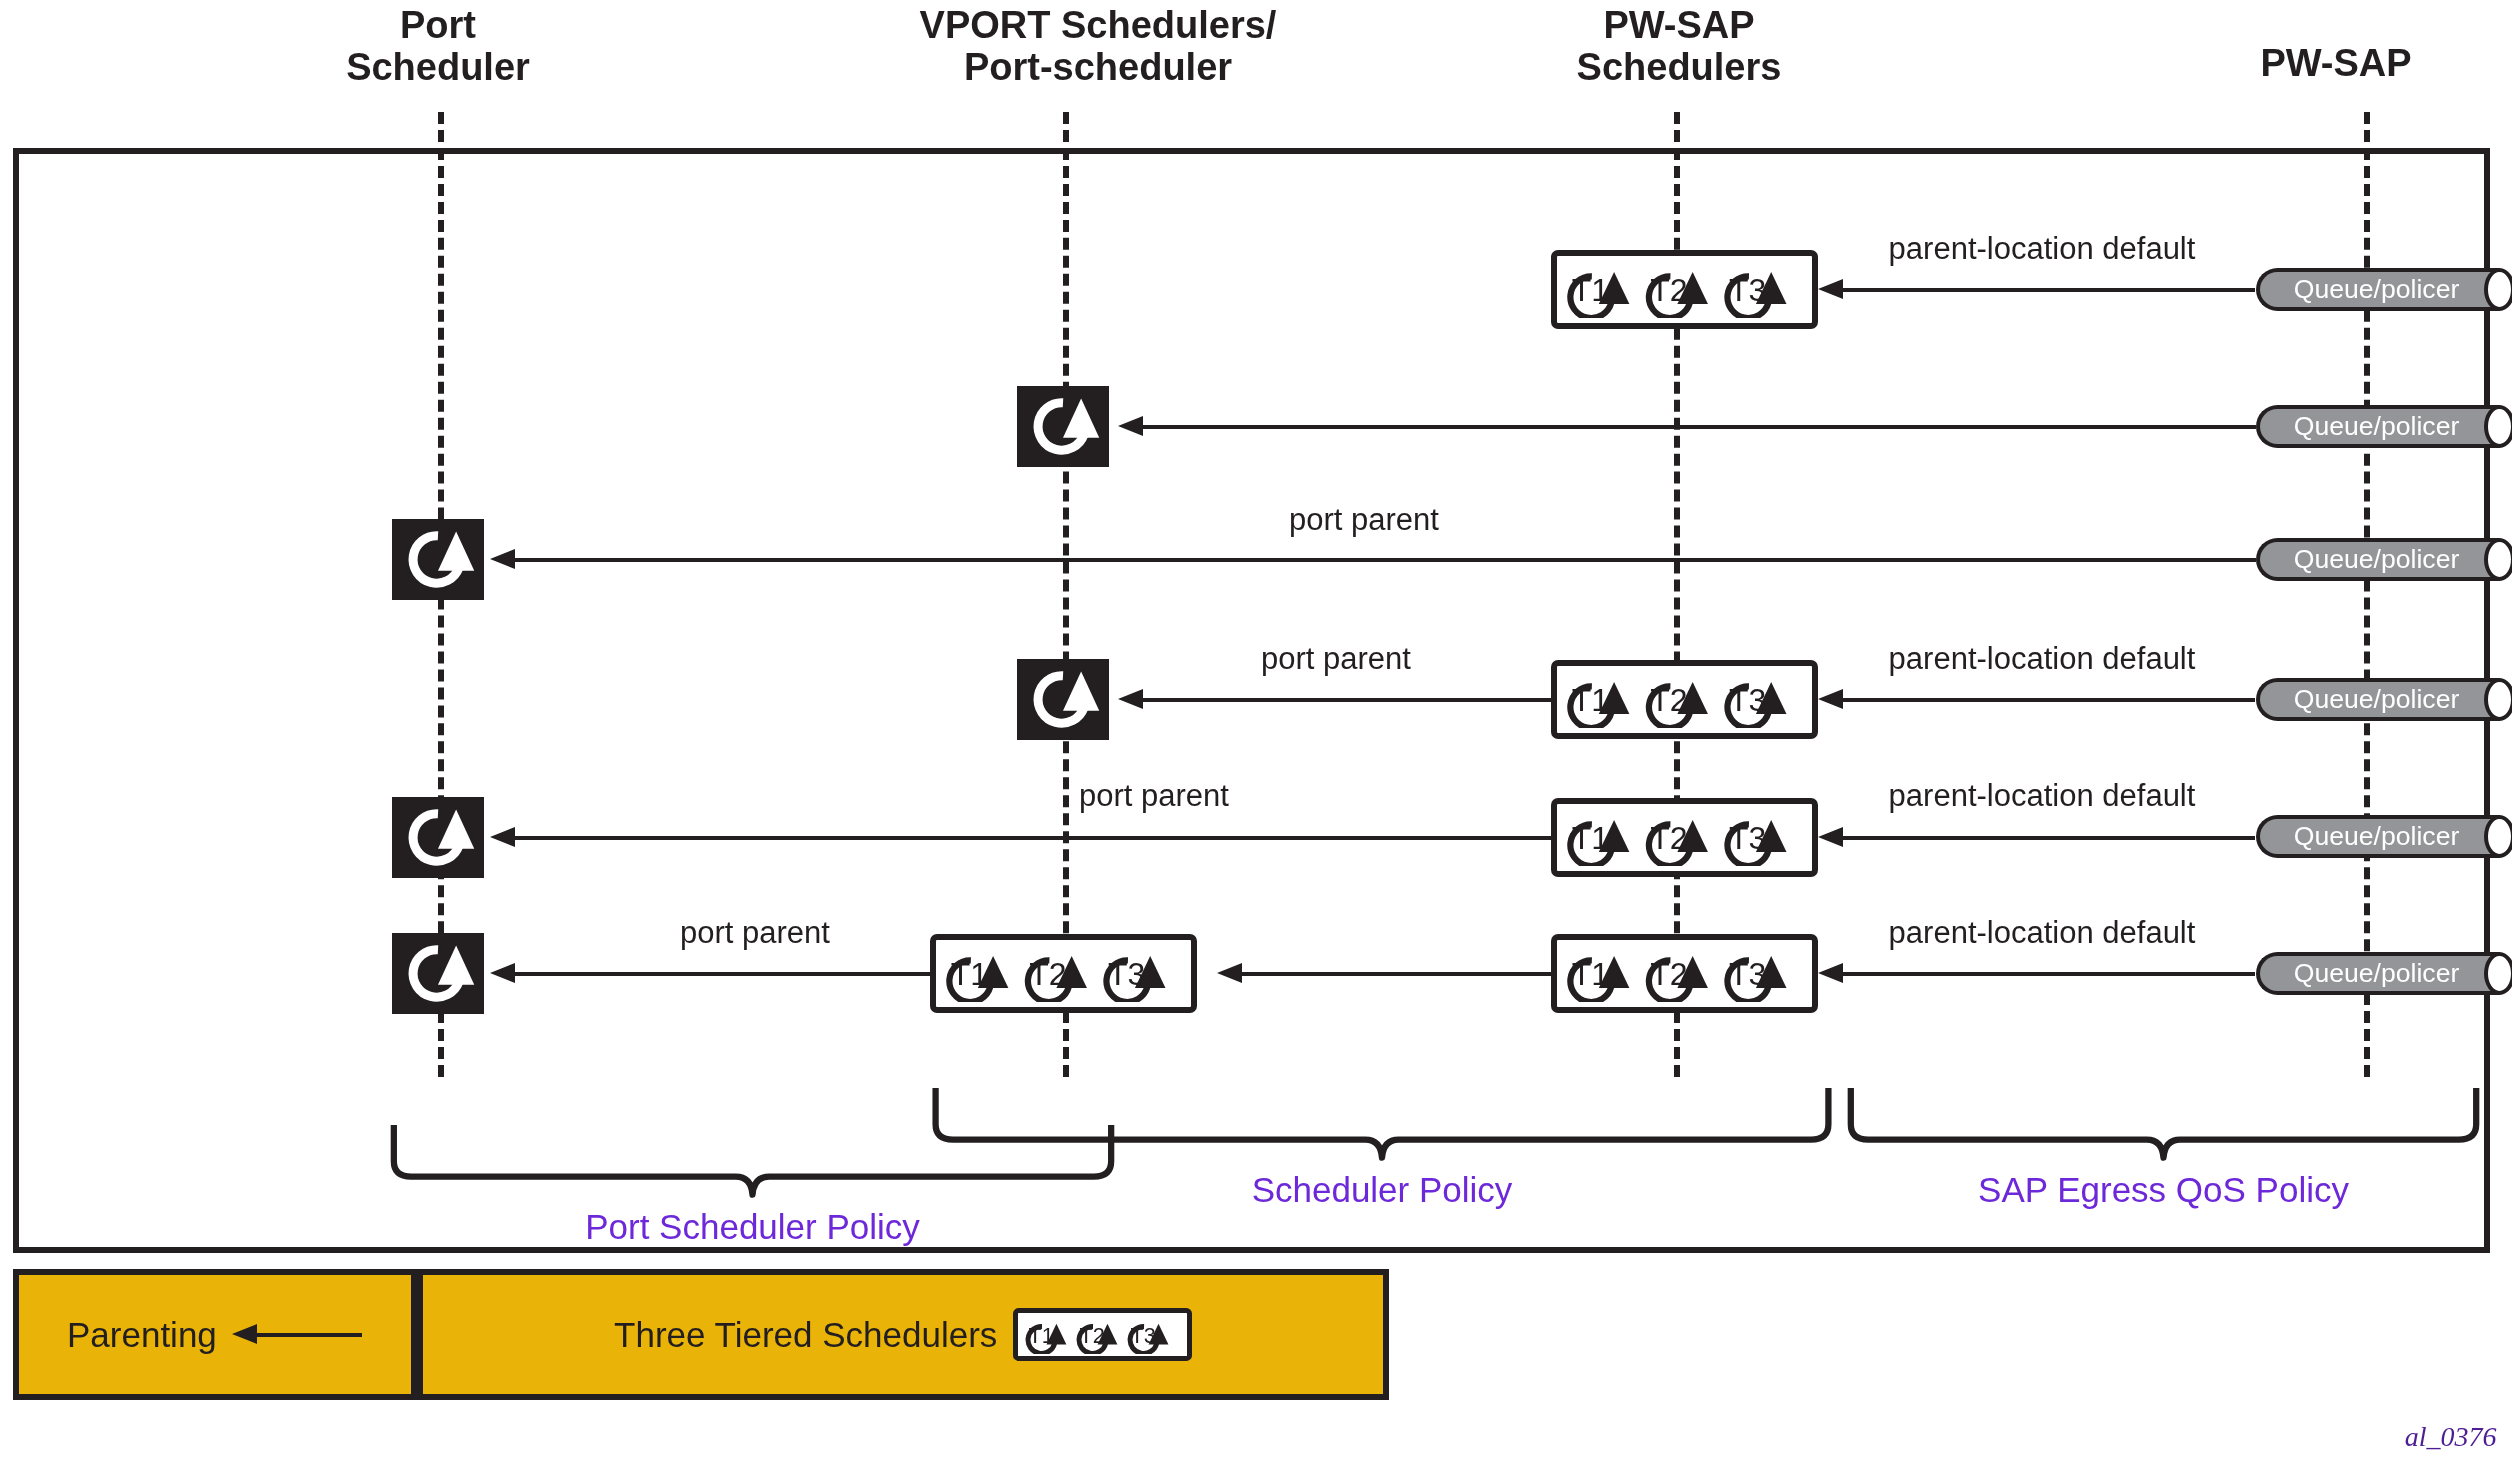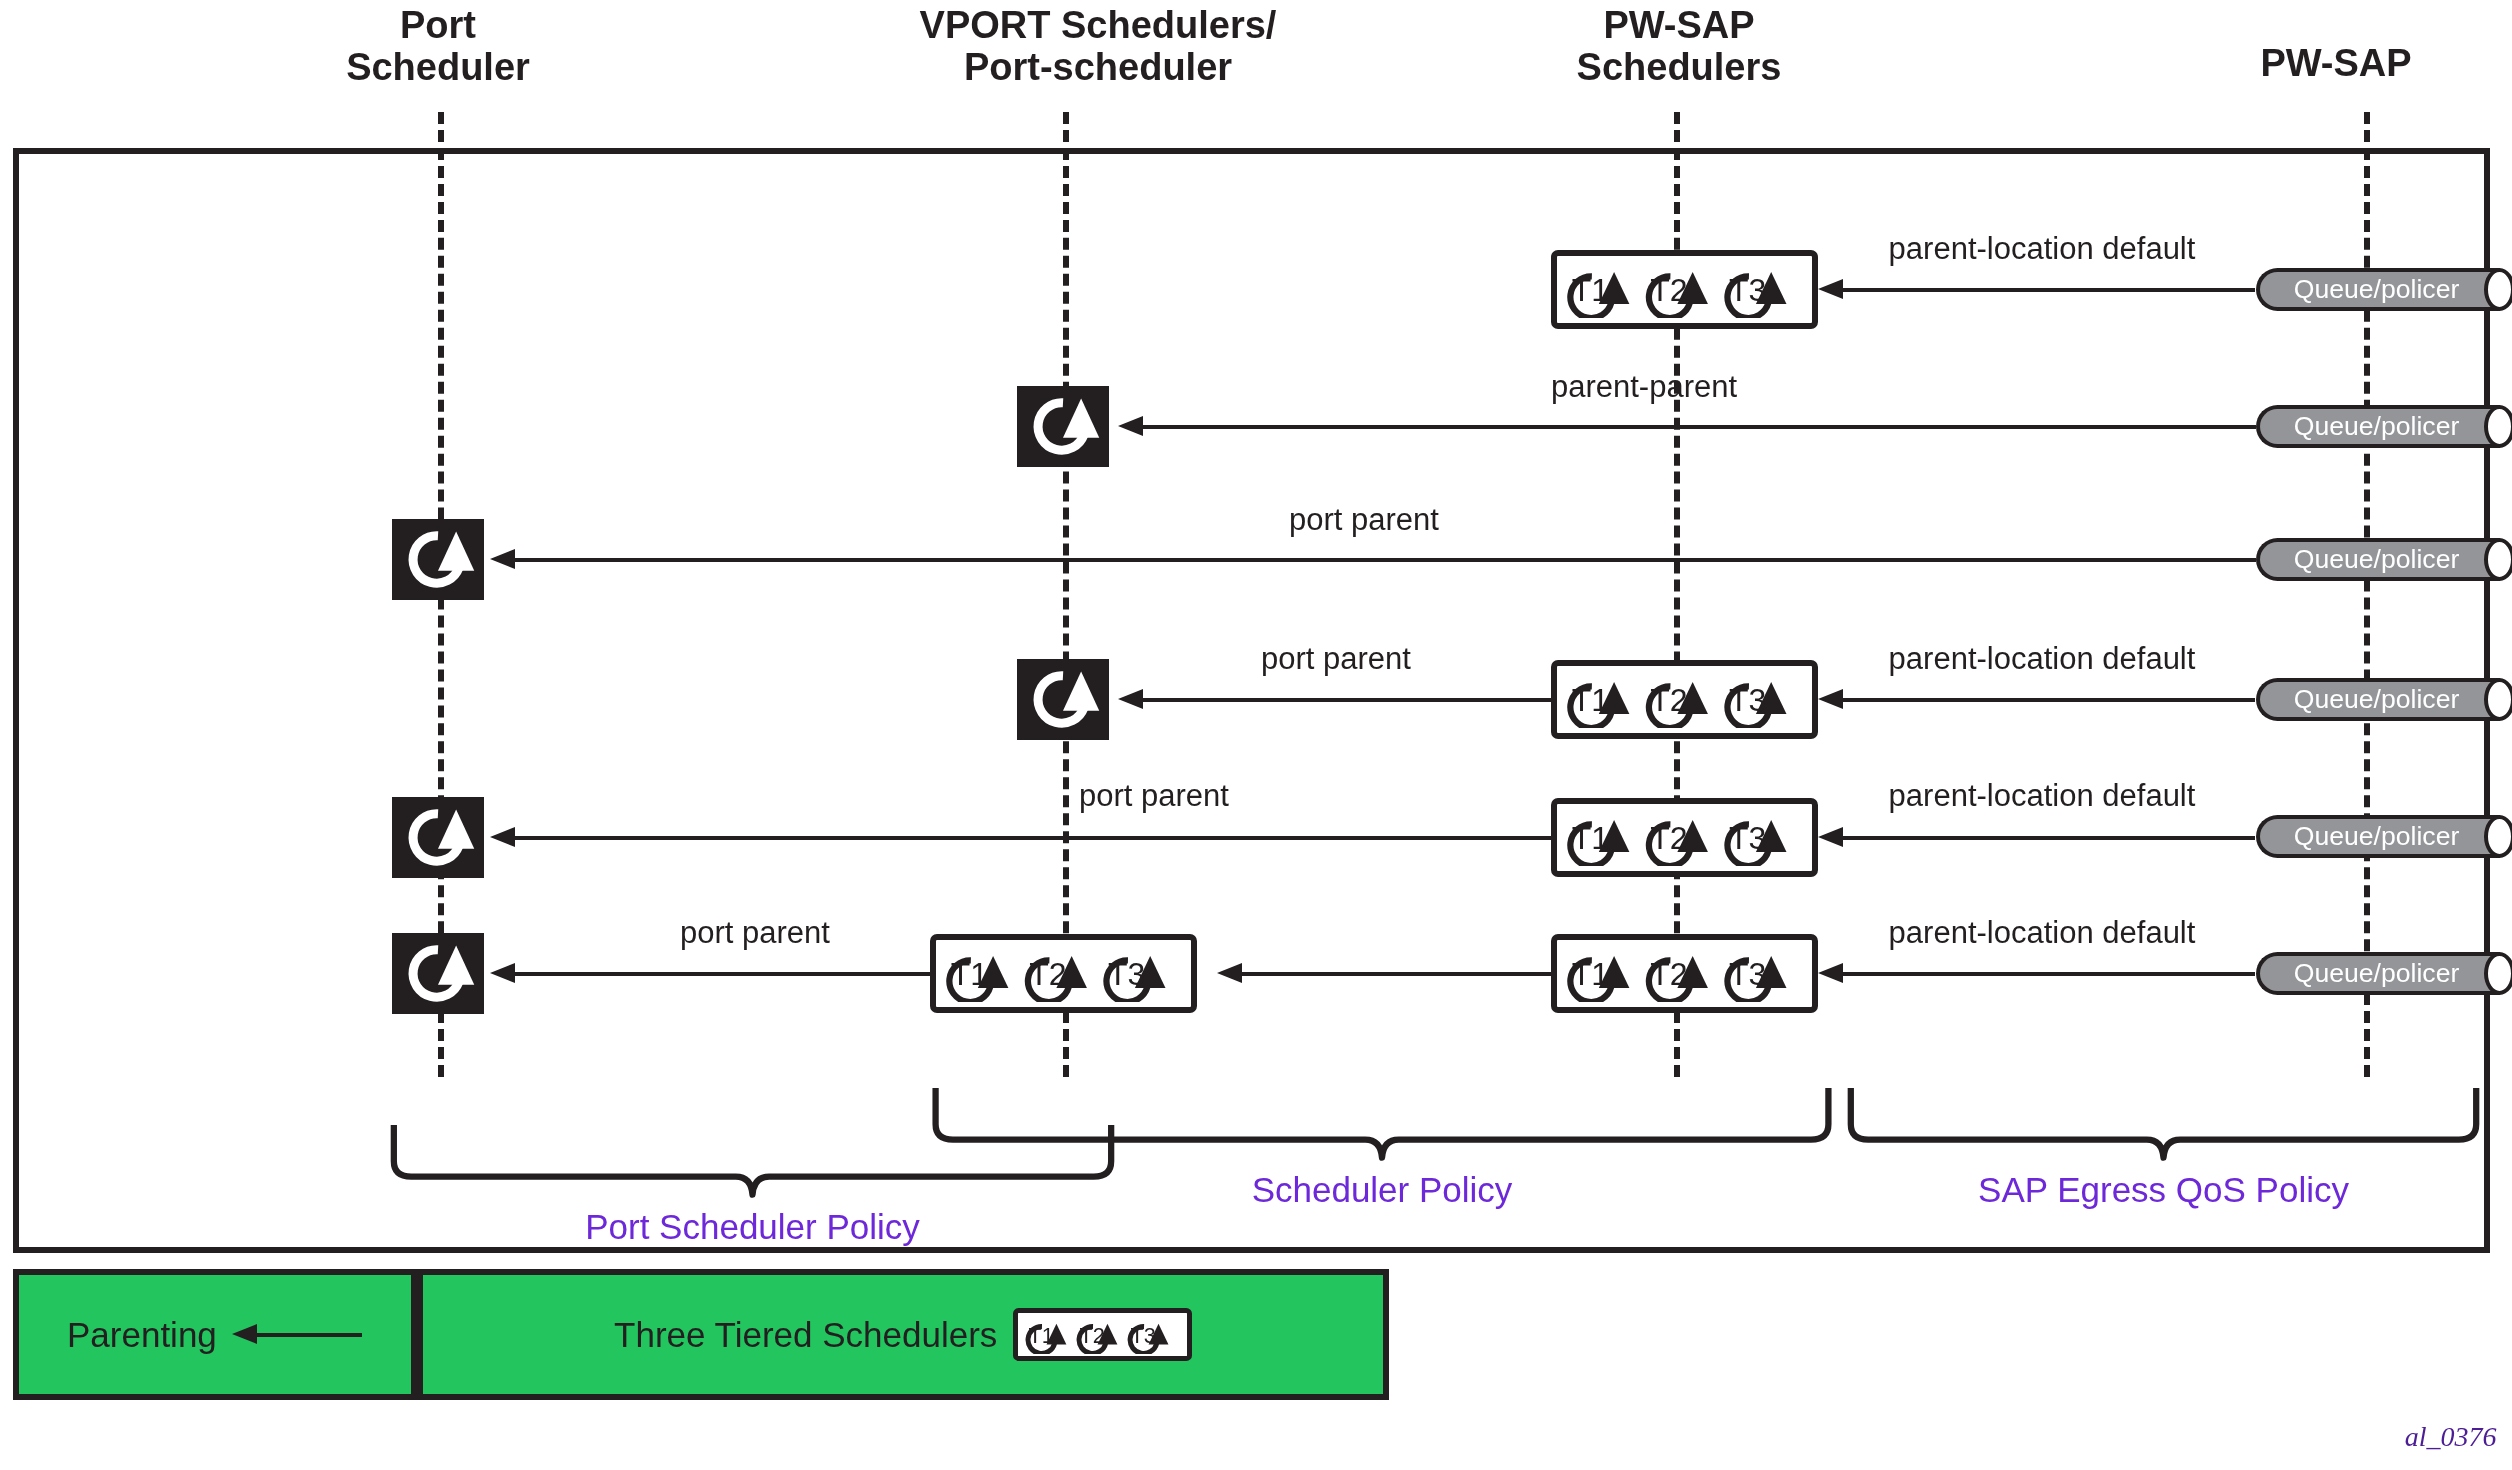--- a/index.html
+++ b/index.html
@@ -56,21 +56,21 @@
 
   
   .brace{position:absolute;}
   .brace svg{display:block;}
   .policylbl{position:absolute;font-size:35px;line-height:41px;
              color:#6d28d9;text-align:center;white-space:nowrap;}
 
   
   .legend{position:absolute;left:12.6px;top:1269px;width:1376px;height:131px;
           border:6.3px solid #231f20;box-sizing:border-box;display:flex;
-          background:#22c55e;}
+          background:#eab308;}
   .legend .cell{display:flex;align-items:center;justify-content:center;
                 gap:15.4px;padding:0 18px;box-sizing:border-box;}
   .legend .divider{width:6.3px;background:#231f20;flex:none;}
   .legend .txt{font-size:35px;line-height:39px;color:#231f20;white-space:nowrap;}
   .legend .lgarrow{position:relative;width:130px;height:21px;flex:none;}
 
   
   .cap-id{position:absolute;right:15.4px;top:1421px;font-size:28px;
           font-family:"Liberation Serif",serif;font-style:italic;color:#4c1d95;}
 </style>
@@ -137,21 +137,20 @@
       </g>
     </svg>
   </div>
 
   <div class="qp" style="left:2256px;top:405px;width:259px;">
     <div class="body"></div>
     <div class="cap"></div>
     <div class="lbl">Queue/policer</div>
   </div>
 
-  <div class="linklbl" style="left:1399px;top:369px;width:490px;">parent-parent</div>
 
   <div class="arrow" style="left:1118px;top:416px;width:1138px;">
     <div class="head"></div>
     <div class="shaft"></div>
   </div>
 
   <div class="psched" style="left:1017px;top:386px;width:92px;height:81px;">
     <svg viewBox="0 0 132 116">
       <path d="M66 24 a34 34 0 1 0 30 46" fill="none" stroke="#fff" stroke-width="13"></path>
       <path d="M92 18 L118 74 L66 74 Z" fill="#fff"></path>

